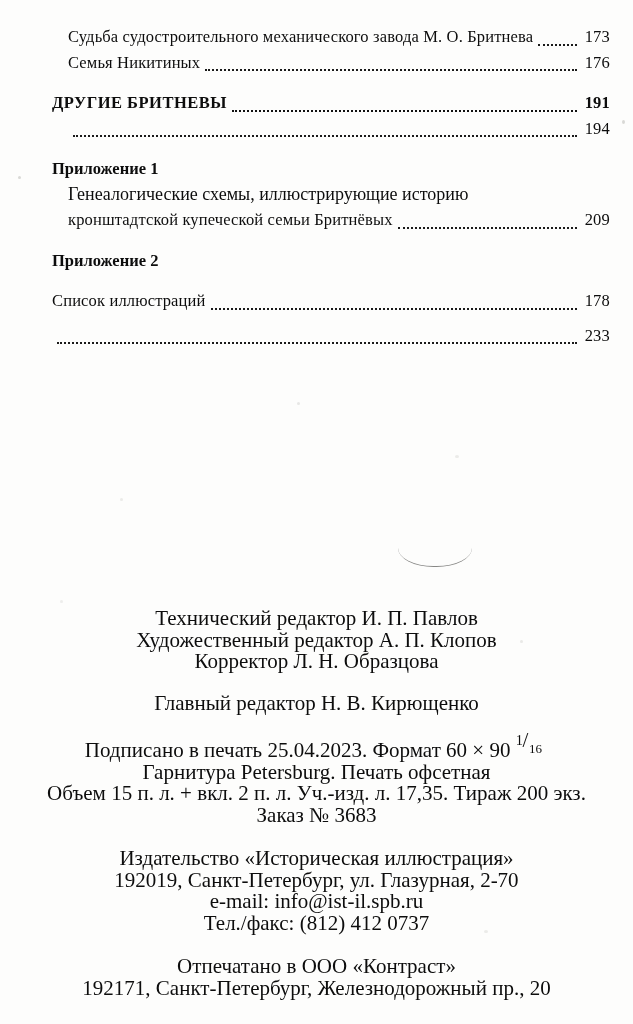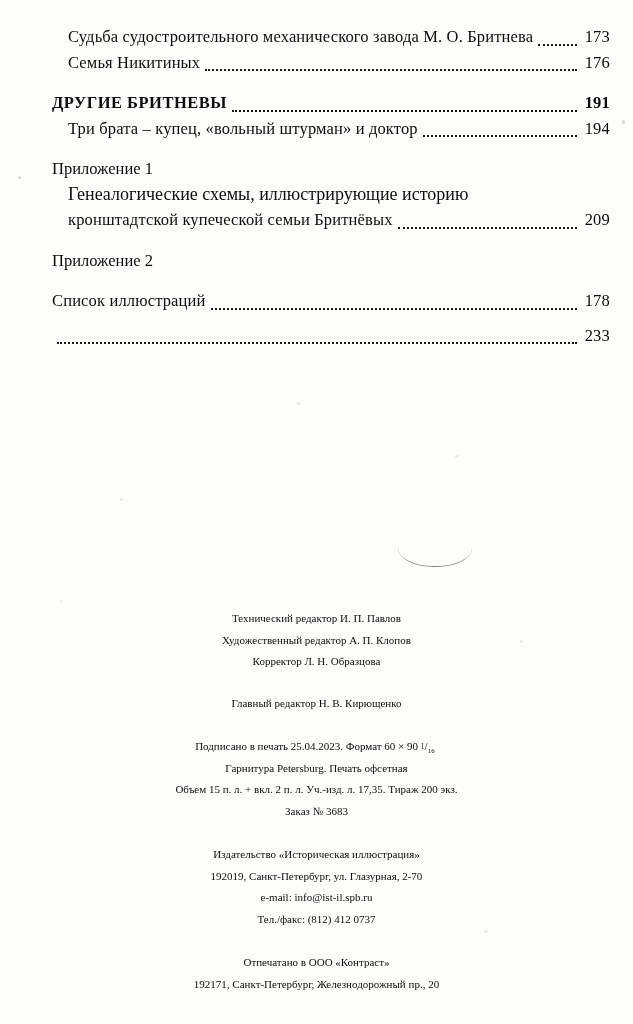--- a/index.html
+++ b/index.html
@@ -82,30 +82,31 @@
     line-height: 25.5px;
     padding-left: 16px;
     white-space: nowrap;
   }
   .toc-wrap .l1 { display: block; }
 
   .section-head {
     font-size: 16.5px;
     line-height: 25.5px;
     white-space: nowrap;
+    font-weight: bold;
   }
 
   
   .colophon {
     position: absolute;
     left: 0;
     right: 0;
     top: 608px;
     text-align: center;
-    font-size: 11px;
+    font-size: 21px;
     line-height: 21.5px;
   }
   .colophon .blk { margin: 0; }
   .colophon .gap-lg { height: 22px; }
   .colophon .gap-md { height: 20px; }
   .colophon .line { white-space: nowrap; }
 
   .frac {
     display: inline-block;
     position: relative;
@@ -165,21 +166,20 @@
     <div class="group-gap"></div>
 
     <div class="toc-entry bold">
       <span class="title">ДРУГИЕ БРИТНЕВЫ</span>
       <span class="leader"></span>
       <span class="pageno">191</span>
     </div>
 
 
     <div class="toc-entry indent">
-      <span class="title">Три брата – купец, «вольный штурман» и доктор</span>
       <span class="leader"></span>
       <span class="pageno">194</span>
     </div>
 
     <div class="group-gap"></div>
 
     <div class="section-head">Приложение 1</div>
 
     <div class="toc-wrap">
       <span class="l1">Генеалогические схемы, иллюстрирующие историю</span>

